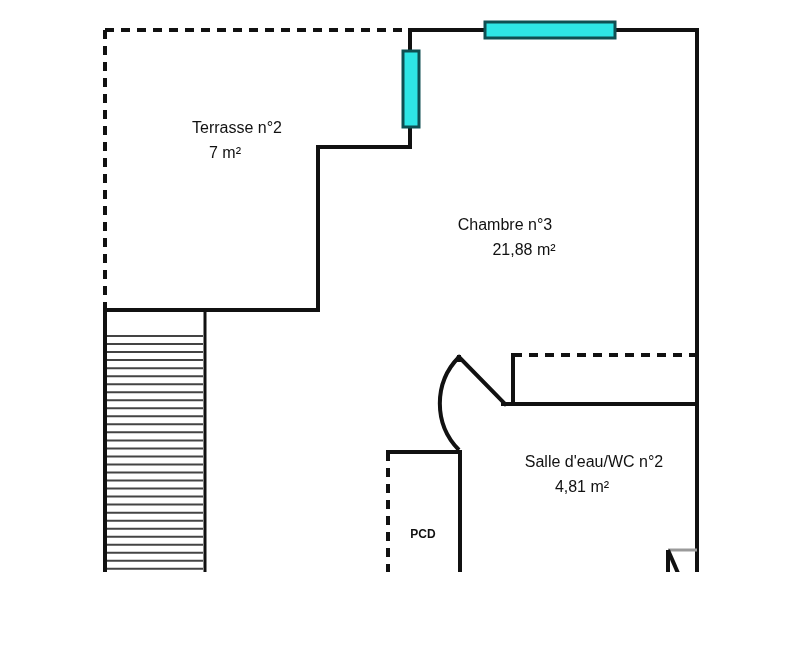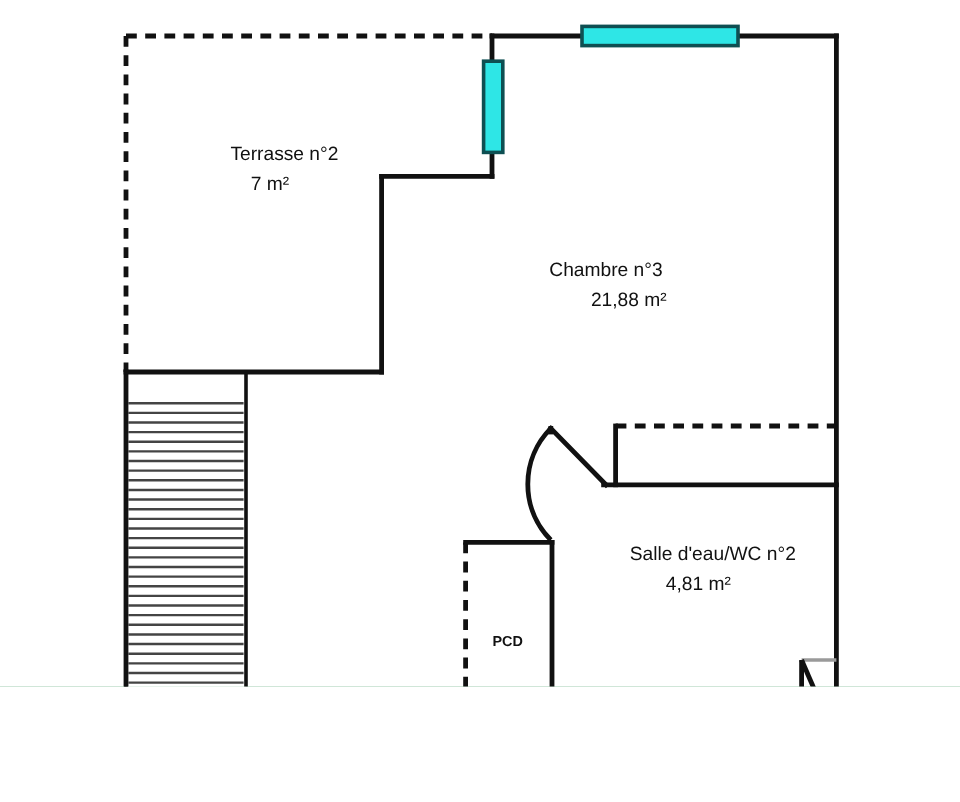--- a/index.html
+++ b/index.html
@@ -1,17 +1,17 @@
 <!DOCTYPE html>
 <html><head>
 <meta charset="utf-8">
 <style>
   html,body{margin:0;padding:0;background:#ffffff;}
   body{width:800px;height:668px;font-family:"Liberation Sans",sans-serif;}
-  #plan-wrap{position:relative;width:800px;height:572px;background:#15803d;overflow:hidden;}
+  #plan-wrap{position:relative;width:800px;height:572px;background:#be185d;overflow:hidden;}
   svg#floorplan{display:block;width:800px;height:668px;}
   .room-label{font-family:"Liberation Sans",sans-serif;font-size:16px;fill:#111111;}
   .room-area{font-family:"Liberation Sans",sans-serif;font-size:16px;fill:#111111;}
   .tag-label{font-family:"Liberation Sans",sans-serif;font-size:12px;font-weight:bold;fill:#111111;}
 </style>
 </head>
 <body>
 
 <div id="plan-wrap">
   <svg id="floorplan" viewBox="0 0 800 668">

